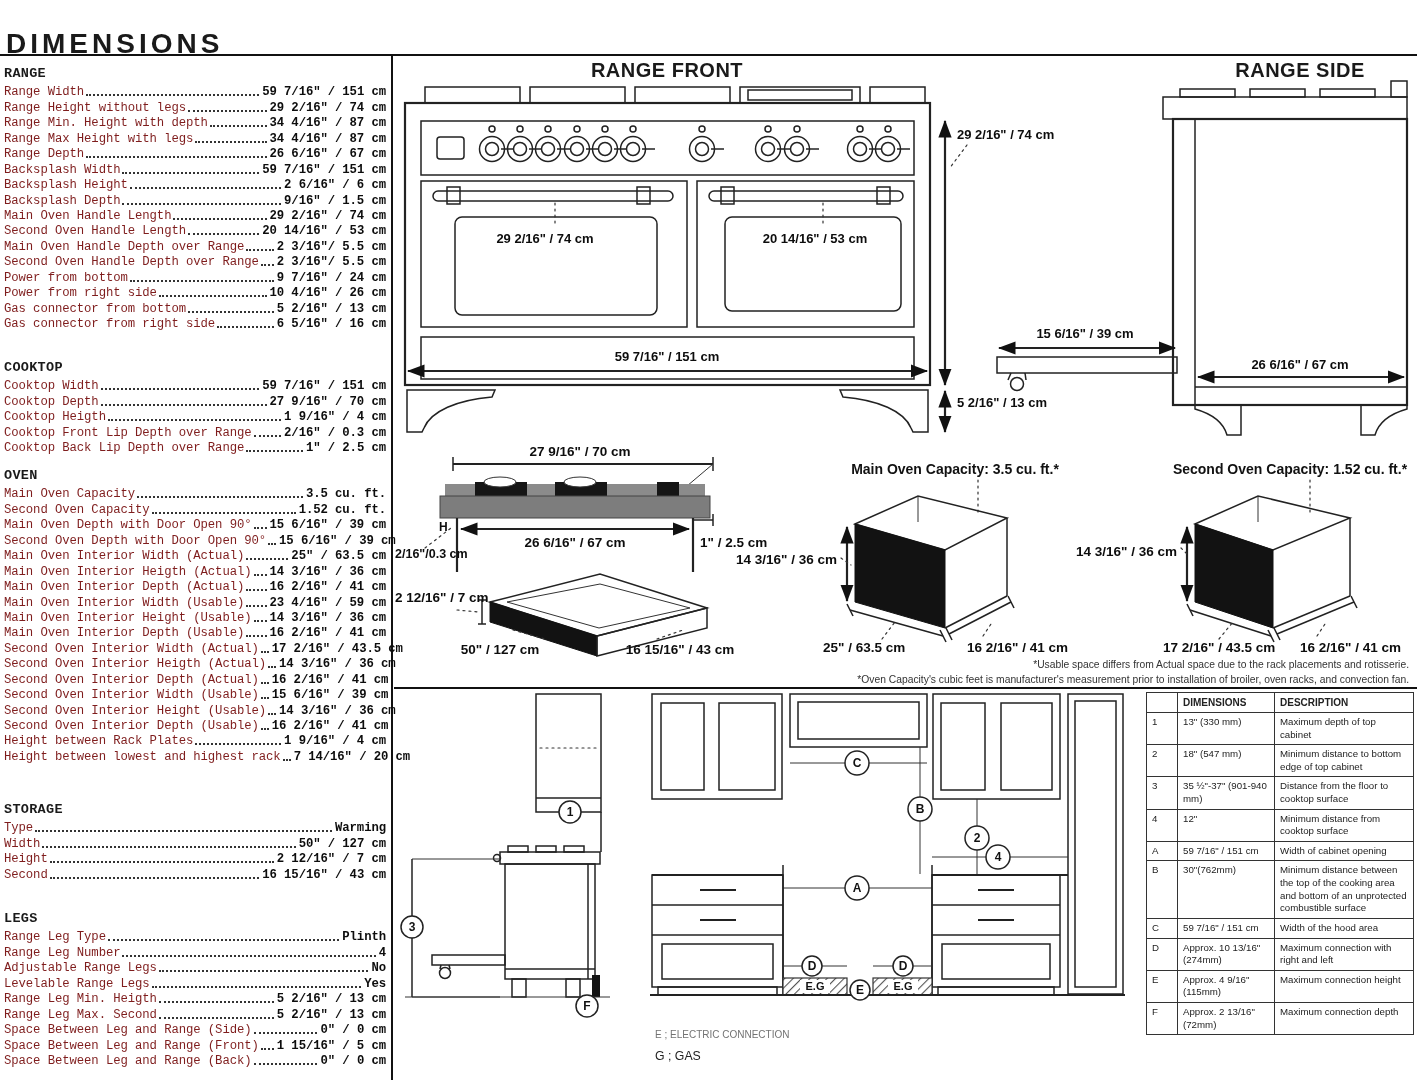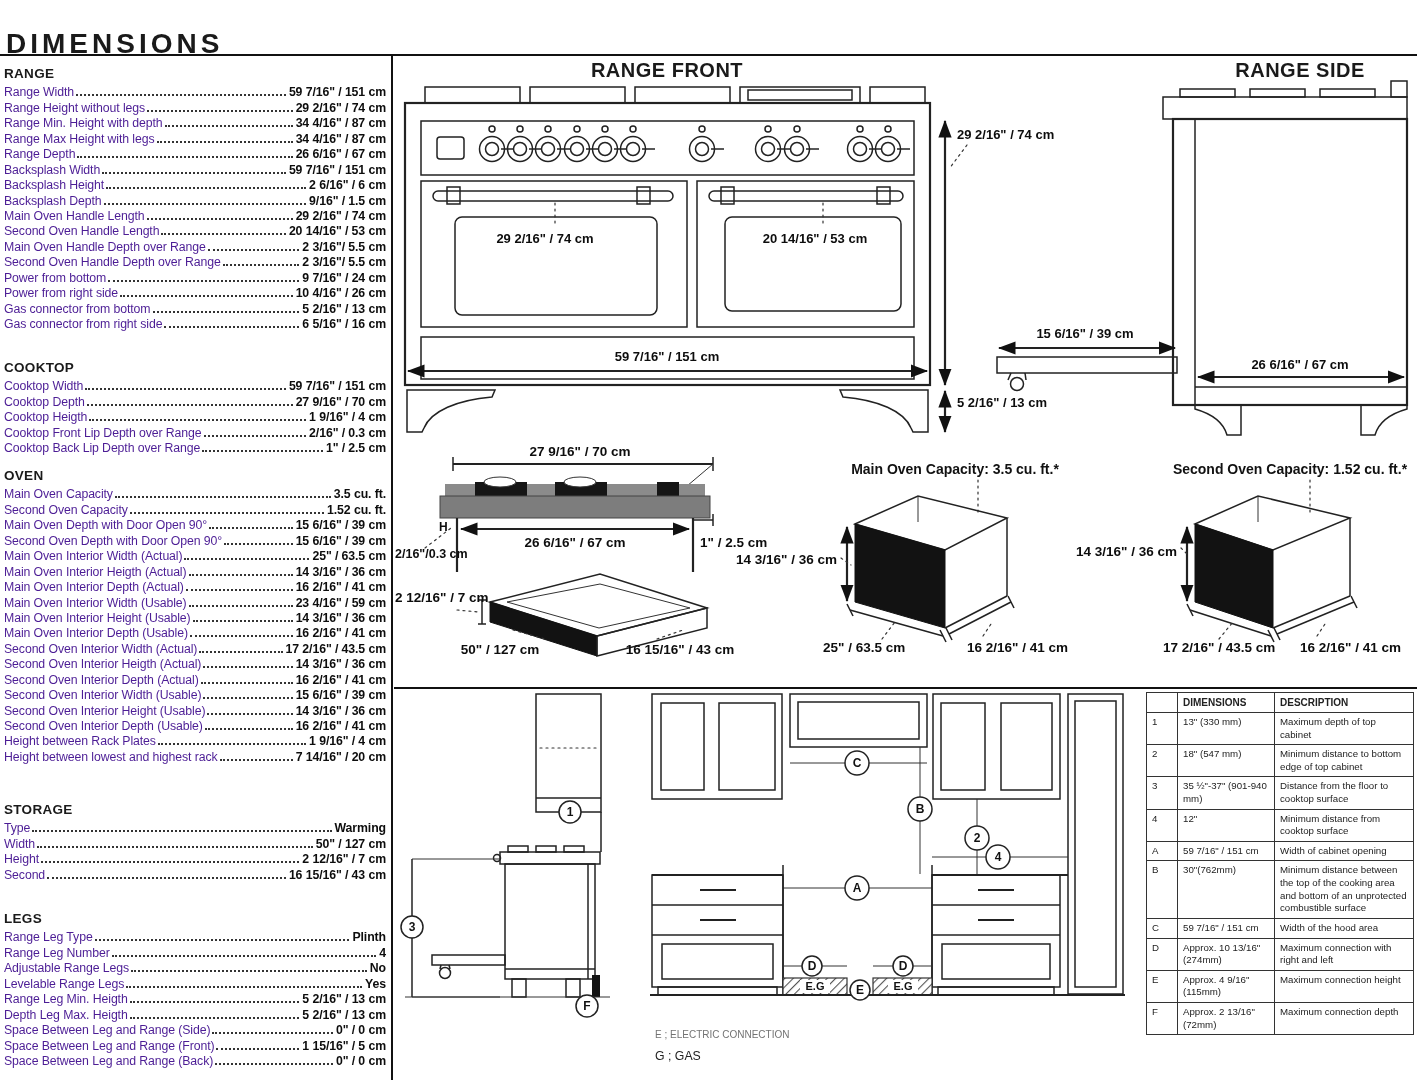--- a/index.html
+++ b/index.html
@@ -5,24 +5,24 @@
   html,body{margin:0;padding:0;background:#fff;}
   body{font-family:"Liberation Sans",sans-serif;color:#111;}
   #page{position:relative;width:1417px;height:1080px;background:#fff;overflow:hidden;margin-top:32px;}
   .abs{position:absolute;}
   
   #title{top:-4px;left:6px;font-size:28px;font-weight:800;letter-spacing:4px;color:#1a1a1a;}
   #toprule{top:22px;left:0;right:0;border-top:2.5px solid #111;height:0;}
   #vdivider{left:391px;top:22px;width:2.2px;height:1031px;background:#111;}
   #middivider{top:655px;left:394px;right:0;border-top:2.4px solid #111;height:0;}
   
-  .spec-section{left:4px;width:382px;}
+  .spec-section{left:4px;width:382px;font-family:Liberation Mono, monospace;}
   .spec-head{font-size:13.5px;font-weight:bold;letter-spacing:.3px;margin-bottom:3px;color:#1a1a1a;}
   .spec-row{display:flex;align-items:flex-end;height:15.45px;font-size:12.3px;letter-spacing:-0.1px;}
-  .spec-label{white-space:nowrap;color:#4c1d95;text-align:right;}
+  .spec-label{white-space:nowrap;color:#7f1d1d;text-align:right;}
   .spec-dots{flex:1;border-bottom:2px dotted #333;margin:0 3px 3px 2px;min-width:8px;}
   .spec-value{white-space:nowrap;font-weight:bold;color:#0d0d0d;}
   
   #footnotes{top:626px;right:8px;text-align:right;font-size:10.3px;line-height:1.45;color:#333;}
   
   #install-note{top:966px;left:655px;font-size:13.2px;color:#222;letter-spacing:.2px;}
   #legend-e{top:997px;left:655px;font-size:10px;color:#737373;}
   #legend-g{top:1017px;left:655px;font-size:12.3px;color:#222;}
   
   #dimtable{top:660px;left:1146px;width:268px;border-collapse:collapse;font-size:9.7px;color:#222;}
@@ -383,21 +383,21 @@
           <span class="spec-value">Yes</span>
         </div>
 
         <div class="spec-row">
           <span class="spec-label">Range Leg Min. Heigth</span>
           <span class="spec-dots"></span>
           <span class="spec-value">5 2/16" / 13 cm</span>
         </div>
 
         <div class="spec-row">
-          <span class="spec-label">Depth Leg Max. Heigth</span>
+          <span class="spec-label">Range Leg Max. Second</span>
           <span class="spec-dots"></span>
           <span class="spec-value">5 2/16" / 13 cm</span>
         </div>
 
         <div class="spec-row">
           <span class="spec-label">Space Between Leg and Range (Side)</span>
           <span class="spec-dots"></span>
           <span class="spec-value">0" / 0 cm</span>
         </div>
 
@@ -656,20 +656,22 @@
 
       <line class="ln" x1="882" y1="202" x2="959" y2="170"></line>
       <line class="ln" x1="879" y1="196" x2="885" y2="208"></line>
       <line class="ln" x1="956" y1="164" x2="962" y2="176"></line>
       <line class="dash" x1="922" y1="204" x2="930" y2="192"></line>
       <text class="dim" x="905" y="220" style="font-size:13.5px">16 2/16" / 41 cm</text>
     </g>
   </svg>
 
   <div id="footnotes" class="abs">
+    <div>*Usable space differs from Actual space due to the rack placements and rotisserie.</div>
+    <div>*Oven Capacity's cubic feet is manufacturer's measurement prior to installation of broiler, oven racks, and convection fan.</div>
   </div>
 
   <svg class="abs" style="left:400px;top:660px" width="745" height="335" viewBox="0 0 745 335">
 
     <g>
       <rect class="ln" x="136" y="2" width="65" height="118"></rect>
       <line class="ln" x1="136" y1="106" x2="201" y2="106"></line>
       <line class="dash" x1="140" y1="56" x2="198" y2="56"></line>
       <line class="ln" x1="201" y1="120" x2="201" y2="160"></line>
 

